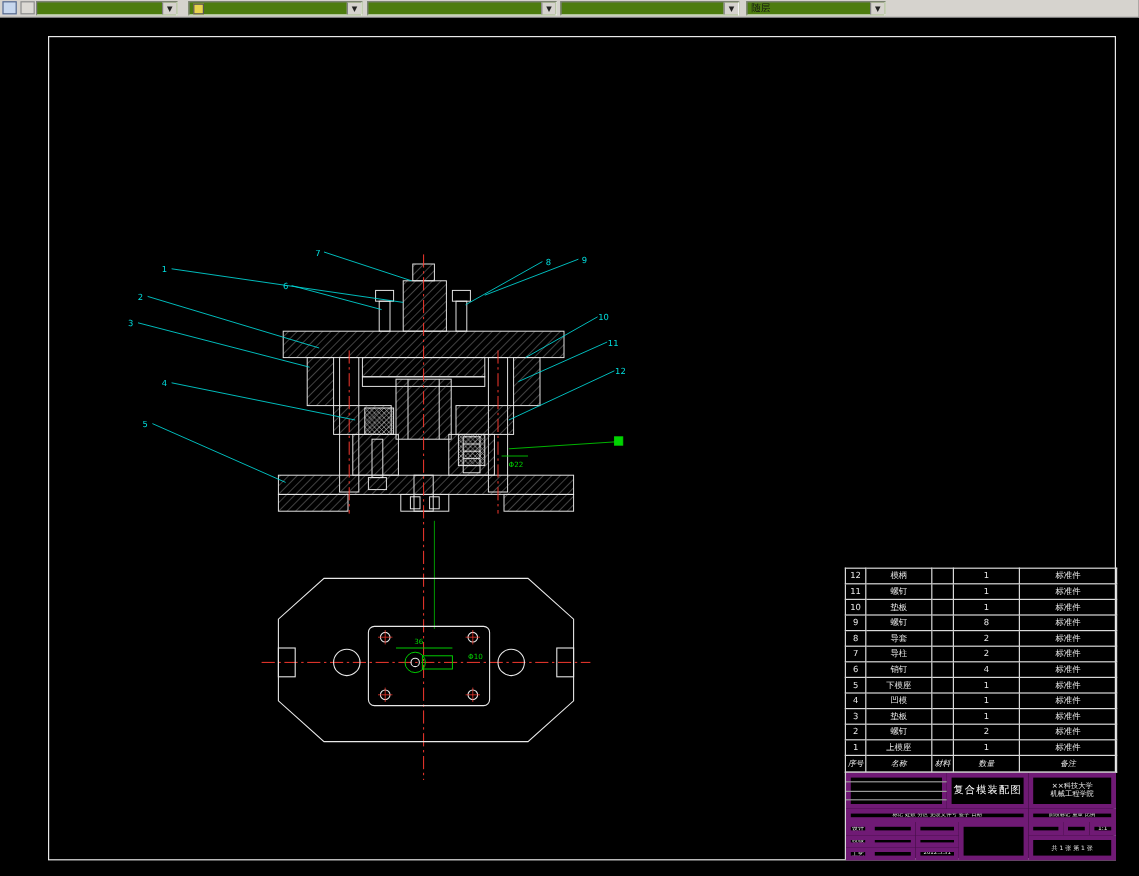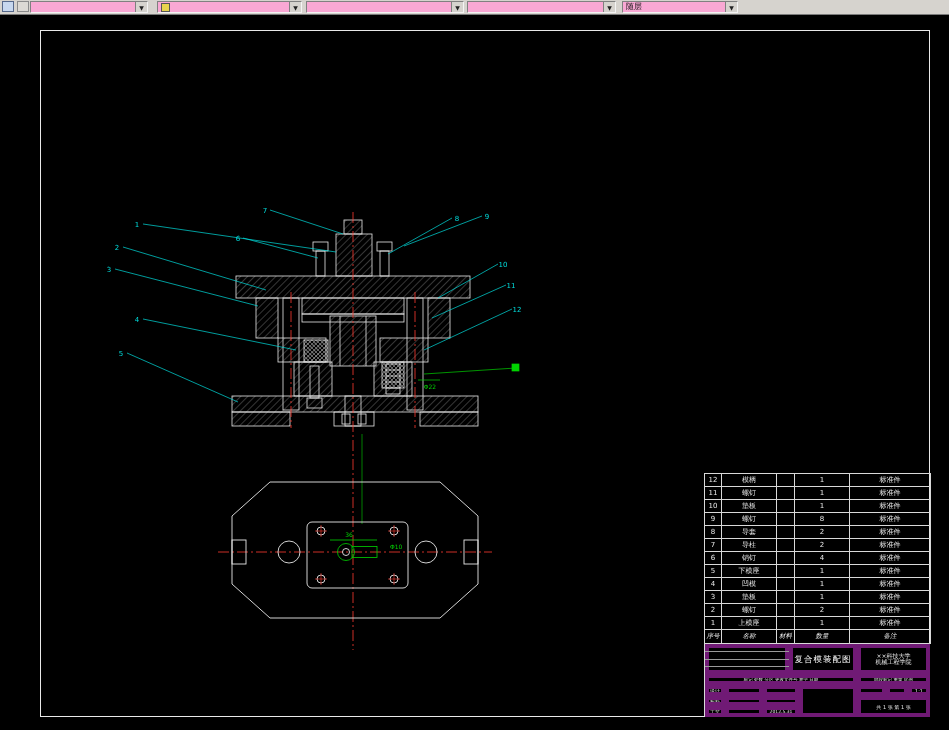--- a/index.html
+++ b/index.html
@@ -10,21 +10,21 @@
   
   .toolbar{
     position:absolute;top:0;left:0;width:949px;height:14px;
     background:#d6d3ce;border-bottom:1px solid #7a7a7a;z-index:5;
   }
   .tb-icon{
     position:absolute;top:1px;width:12px;height:11px;
     background:#c7d7ee;border:1px solid #56688a;box-sizing:border-box;
   }
   .combo{
-    position:absolute;top:1px;height:12px;background:#f9a8d4;
+    position:absolute;top:1px;height:12px;background:#4d7c0f;
     border:1px solid;border-color:#808080 #f4f4f4 #f4f4f4 #808080;
     box-sizing:border-box;display:flex;align-items:center;
     font-size:8px;color:#111;padding-left:3px;
   }
   .combo .swatch{width:7px;height:7px;background:#e8d44d;border:1px solid #555;margin-right:3px;}
   .combo .val{flex:1;white-space:nowrap;overflow:hidden;line-height:10px;}
   .combo .arrow{
     width:11px;height:10px;background:#d6d3ce;border-left:1px solid #808080;
     color:#222;font-size:6px;display:flex;align-items:center;justify-content:center;
   }

